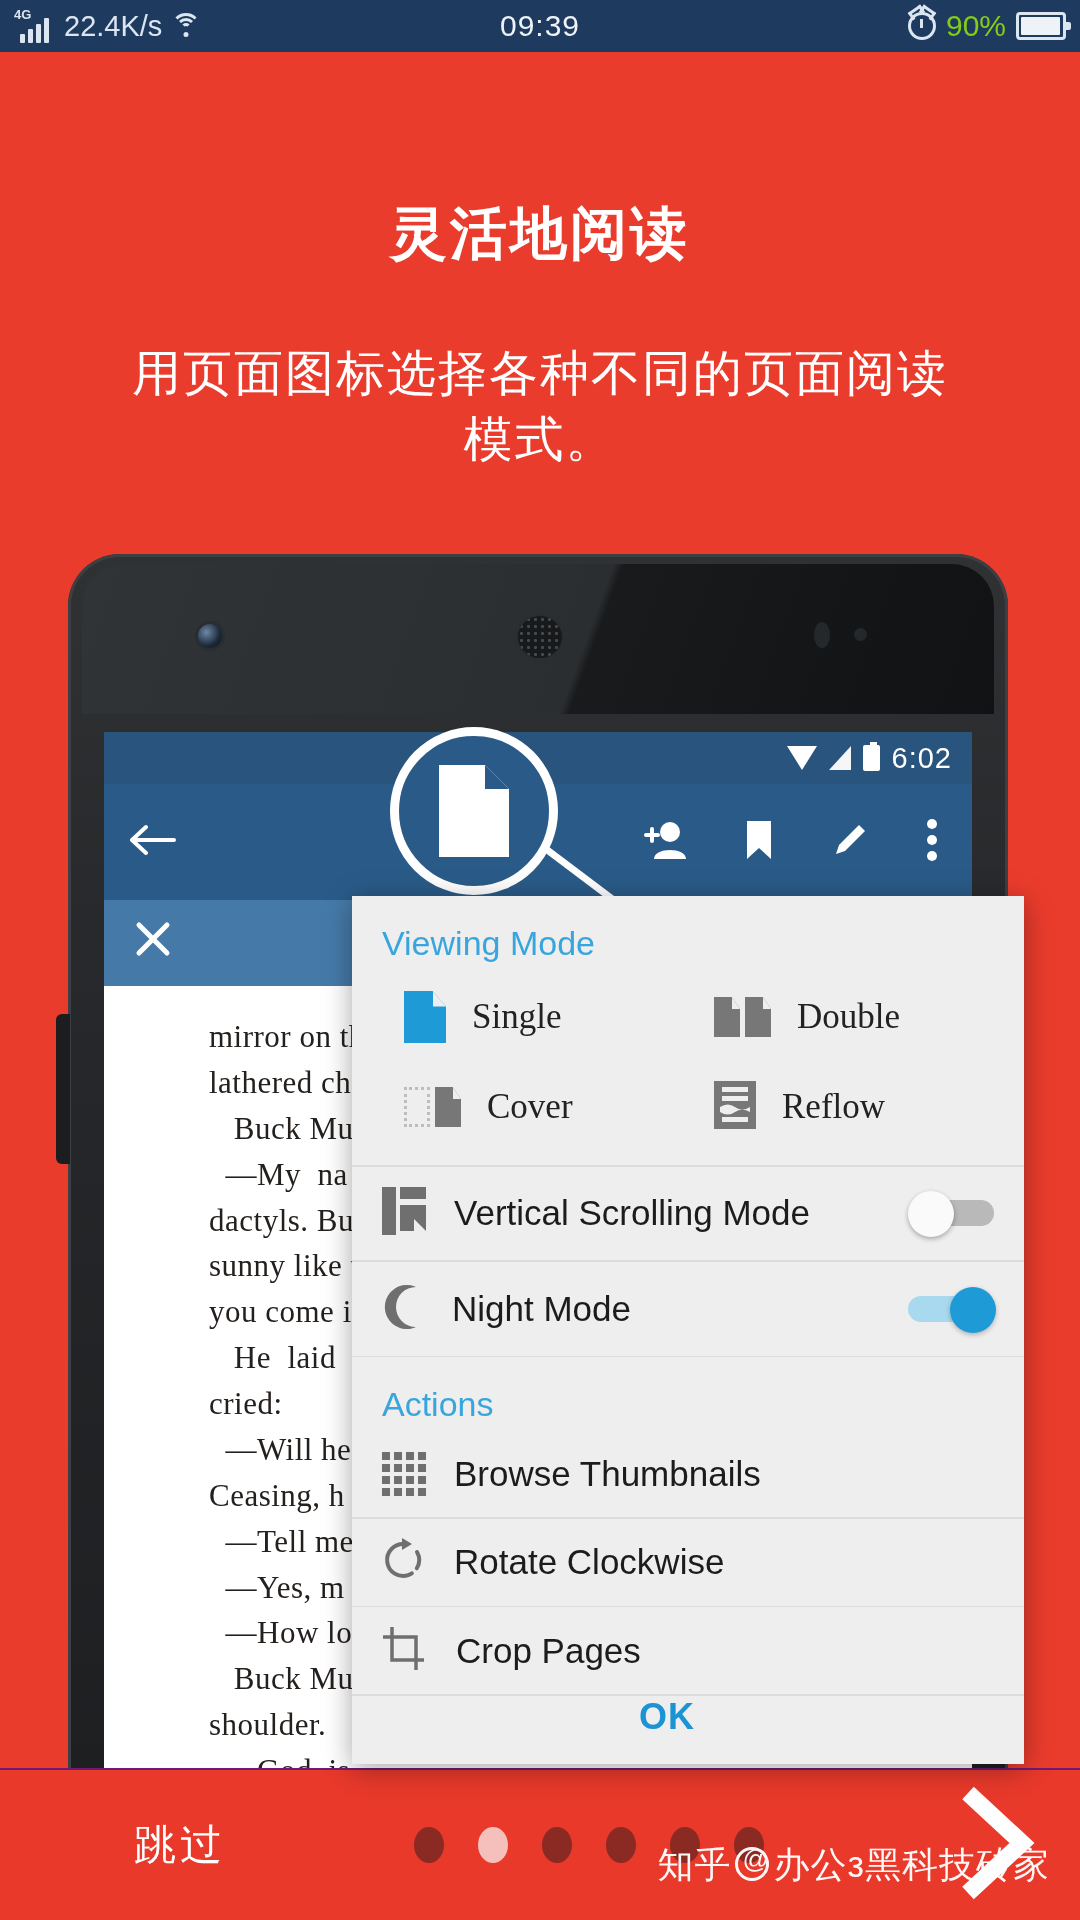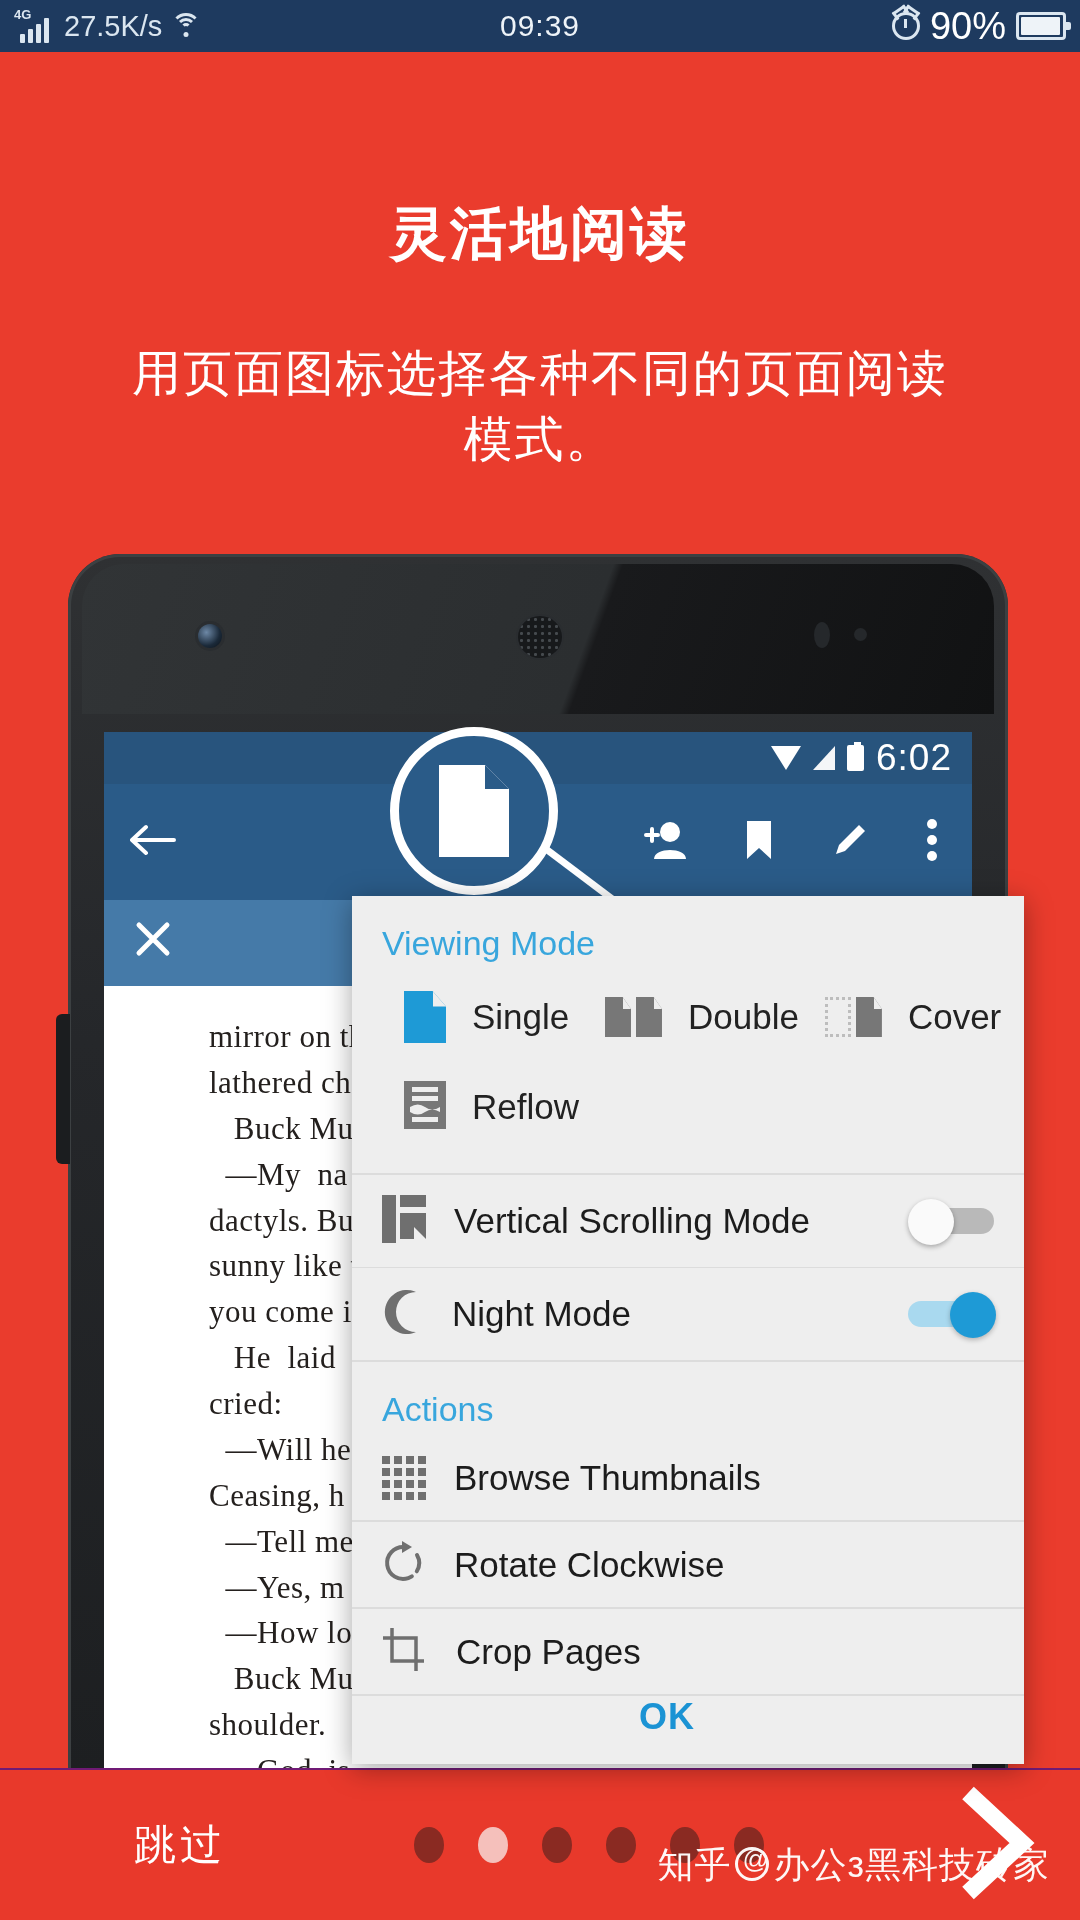--- a/index.html
+++ b/index.html
@@ -39,21 +39,21 @@
   .wifi-ic .w2 { width: 20px; height: 20px; top: 5px; }
   .wifi-ic .w3 { width: 10px; height: 10px; top: 10px; }
   .wifi-ic .wd { width: 5px; height: 5px; background: #dbe6f0; border: none; border-radius: 50%; top: 19px; }
   .alarm-ic { width: 28px; height: 28px; border: 3px solid #dbe6f0; border-radius: 50%; position: relative; }
   .alarm-ic:before, .alarm-ic:after {
      content:""; position: absolute; top: -7px; width: 9px; height: 6px;
      border: 3px solid #dbe6f0; border-bottom: none; }
   .alarm-ic:before { left: -2px; transform: rotate(-35deg); }
   .alarm-ic:after  { right: -2px; transform: rotate(35deg); }
   .alarm-hand { position:absolute; left: 9px; top: 4px; width: 3px; height: 9px; background: #dbe6f0; }
-  .sb-batt-pct { font-size: 38px; color: #ffffff; }
+  .sb-batt-pct { font-size: 30px; color: #84cc16; }
   .batt { width: 50px; height: 28px; border: 3px solid #dbe6f0; border-radius: 4px; position: relative; }
   .batt:after { content:""; position:absolute; right:-8px; top: 7px; width: 5px; height: 8px; background:#dbe6f0; border-radius: 0 2px 2px 0; }
   .batt-fill { position: absolute; left: 2px; top: 2px; bottom: 2px; width: 88%; background: #eef3f8; border-radius: 1px; }
 
   
   .headline {
     position: absolute; top: 196px; left: 0; width: 1080px; text-align: center;
     color: #fff; font-size: 57px; font-weight: bold; letter-spacing: 3px;
   }
   .subhead {
@@ -92,21 +92,21 @@
   }
   .app-status {
     height: 52px; background: #28547d; display: flex; align-items: center;
     justify-content: flex-end; gap: 12px; padding-right: 20px; color: #fff;
   }
   .mini-wifi { width: 0; height: 0; border-left: 15px solid transparent; border-right: 15px solid transparent;
     border-top: 24px solid #fff; }
   .mini-sig { width: 0; height: 0; border-left: 22px solid transparent; border-bottom: 24px solid #fff; opacity: .95; }
   .mini-batt { width: 17px; height: 26px; border: 2px solid #fff; border-radius: 2px; position: relative; background:#fff;}
   .mini-batt:before { content:""; position:absolute; left:5px; top:-5px; width:7px; height:4px; background:#fff; }
-  .mini-time { font-size: 37px; letter-spacing: 1px; }
+  .mini-time { font-size: 29px; letter-spacing: 1px; }
   .app-toolbar {
     height: 116px; background: #2a5b88; display: flex; align-items: center;
     padding: 0 26px; color: #fff;
   }
   .tb-icons { margin-left: auto; display: flex; align-items: center; gap: 56px; padding-right: 8px;}
   .app-subbar {
     height: 86px; background: #457aa8; display: flex; align-items: center;
     padding: 0 30px; color: #e4eef5; font-size: 33px; position: relative;
   }
   .subbar-title { position: absolute; left: 0; right: 0; text-align: center; font-size: 34px; color:#cfe0ec;}
@@ -123,21 +123,21 @@
   .callout-line { position: absolute; left: 536px; top: 838px; width: 140px; height: 7px;
     background: #fff; transform: rotate(37deg); transform-origin: left center; z-index: 39; }
 
   
   .dialog {
     position: absolute; left: 352px; top: 896px; width: 672px; height: 868px;
     background: #eeeeee; box-shadow: 0 5px 26px rgba(0,0,0,.35); z-index: 50;
     display: flex; flex-direction: column;
   }
   .dlg-section-title { color: #38a6dd; font-size: 34px; padding: 28px 30px 6px 30px; }
-  .mode-grid { display: grid; grid-template-columns: 1fr 1fr 1fr; row-gap: 10px; padding: 8px 26px 26px 26px; }
+  .mode-grid { display: grid; grid-template-columns: 1fr 1fr; row-gap: 10px; padding: 8px 26px 18px 26px; font-family: Liberation Serif, serif; }
   .mode-cell { display: flex; align-items: center; gap: 26px; padding: 14px 0 14px 26px; }
   .mode-label { font-size: 35px; color: #222; }
   .mode-label.active { color: #222; }
   .divider { height: 2px; background: #dcdcdc; }
   .dlg-row { display: flex; align-items: center; padding: 0 30px; height: 112px; }
   .dlg-row-label { font-size: 35px; color: #1c1c1c; margin-left: 28px; }
   .dlg-row .switch { margin-left: auto; }
   .switch { width: 86px; height: 34px; border-radius: 17px; position: relative; }
   .switch .track { position: absolute; left: 18px; top: 4px; width: 68px; height: 26px; border-radius: 13px; background: #b9b9b9; }
   .switch .knob  { position: absolute; left: 0; top: -5px; width: 46px; height: 46px; border-radius: 50%;
@@ -188,21 +188,21 @@
     <div class="sb-left">
       <span class="sig-wrap">
         <span class="sig-4g">4G</span>
         <span class="sig-bars">
             <i></i>
             <i></i>
             <i></i>
             <i></i>
           </span>
       </span>
-      <span class="sb-speed">27.5K/s</span>
+      <span class="sb-speed">22.4K/s</span>
       <span class="wifi-ic">
         <span class="w1"></span>
           <span class="w2"></span>
           <span class="w3"></span>
           <span class="wd"></span>
       </span>
     </div>
     <div class="sb-time">09:39</div>
     <div class="sb-right">
       <span class="alarm-ic">

